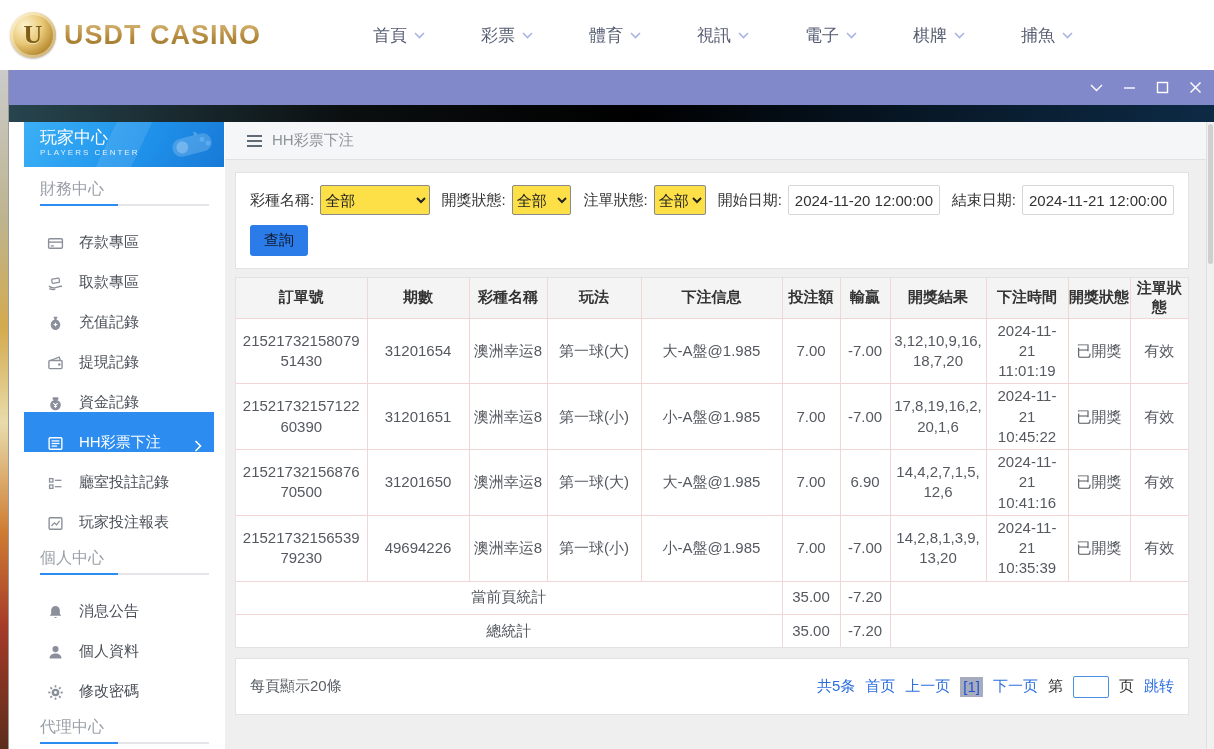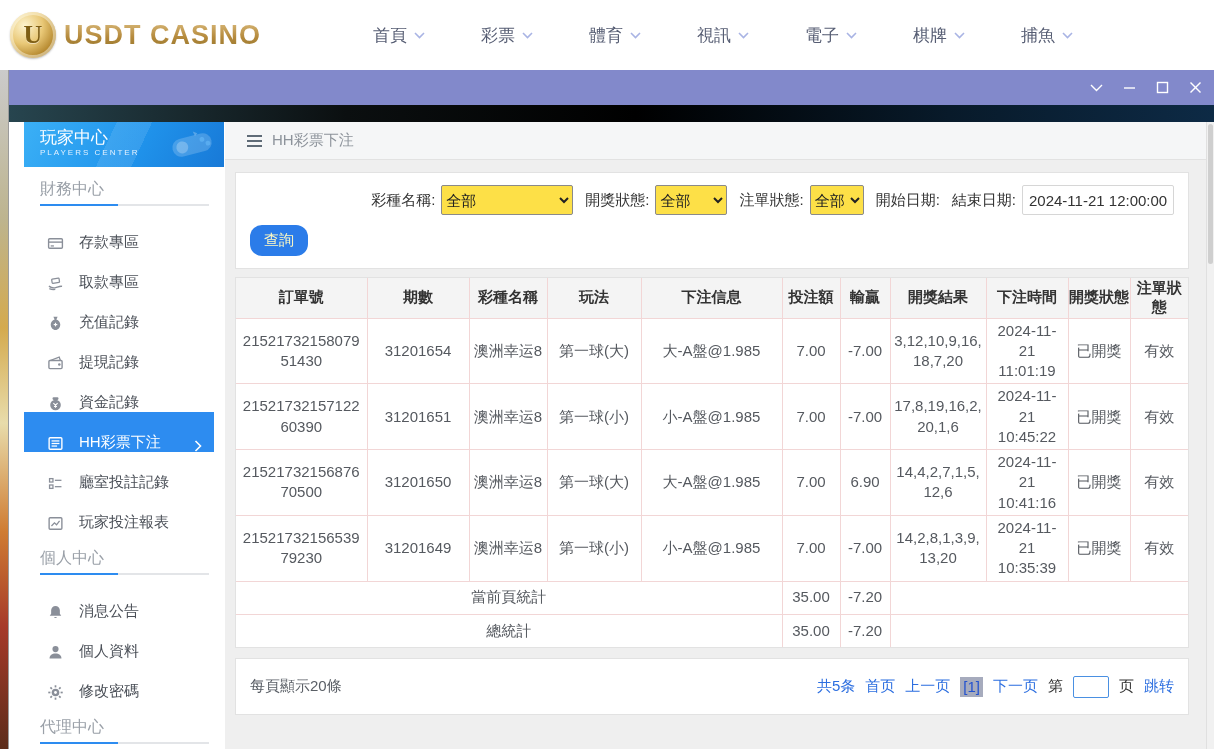--- a/index.html
+++ b/index.html
@@ -70,22 +70,22 @@
   .hamburger i { width:15px; height:2px; background:#5f6b77; display:block; }
   .page-title { font-size:15px; color:#8d939b; }
 
   .panel { background:#fff; border:1px solid #e2e2e2; margin-left:10px; width:954px; }
   .filter-panel { margin-top:12px; padding:12px 14px 12px 14px; }
   .filter-row { display:flex; align-items:center; gap:6px; flex-wrap:nowrap; white-space:nowrap;justify-content:flex-end; }
   .f-label { font-size:15px; color:#333; }
   select.sel { font-size:15px; color:#222; height:30px; border:1px solid #8a8a8a; background:#fde047; border-radius:2px; }
   .sel-wide { width:132px; } .sel-mid { width:72px; } .sel-small { width:54px; }
   input.date-input { width:152px; height:30px; border:1px solid #d6d6d6; font-size:15px; color:#333; padding:0 6px; border-radius:2px; }
-  .query-btn { margin-top:10px; width:58px; height:31px; background:var(--button,#2b7ce9); color:#fef9c3; border:none;
-               border-radius:12px; font-size:15px; cursor:pointer; display:block; }
+  .query-btn { margin-top:10px; width:58px; height:31px; background:var(--button,#2b7ce9); color:#0f172a; border:none;
+               border-radius:3px; font-size:15px; cursor:pointer; display:block; }
 
   .table-panel { margin-top:8px; }
   table.bets { width:100%; border-collapse:collapse; table-layout:fixed; }
   table.bets th { background:#f4f4f4; height:40px; font-size:15px; font-weight:bold; color:#333;
                   border:1px solid var(--tborder,#f2d6d6); }
   table.bets td { height:57px; font-size:15px; color:#55595f; text-align:center; vertical-align:middle;
                   border:1px solid var(--tborder,#f2d6d6); padding:2px 3px; line-height:1.35; }
   table.bets th:first-child, table.bets td:first-child { border-left:none; }
   table.bets th:last-child, table.bets td:last-child { border-right:none; }
   table.bets thead tr th { border-top:none; }
@@ -373,20 +373,21 @@
               </select>
               <span class="f-label" style="margin-left:6px;">開獎狀態:</span>
               <select class="sel sel-mid">
                 <option>全部</option>
               </select>
               <span class="f-label" style="margin-left:6px;">注單狀態:</span>
               <select class="sel sel-small">
                 <option>全部</option>
               </select>
               <span class="f-label" style="margin-left:6px;">開始日期:</span>
+              <input class="date-input" type="text" value="2024-11-20 12:00:00" style="">
               <span class="f-label" style="margin-left:6px;">結束日期:</span>
               <input class="date-input" type="text" value="2024-11-21 12:00:00" style="">
             </div>
             <button class="query-btn">查詢</button>
           </div>
 
           <div class="panel table-panel">
             <table class="bets">
               <colgroup>
                 <col style="width:131px">
@@ -451,21 +452,21 @@
                   <td>大-A盤@1.985</td>
                   <td>7.00</td>
                   <td>6.90</td>
                   <td class="brk">14,4,2,7,1,5,12,6</td>
                   <td>2024-11-21 10:41:16</td>
                   <td>已開獎</td>
                   <td>有效</td>
                 </tr>
                 <tr>
                   <td class="brk">2152173215653979230</td>
-                  <td>31201649</td>
+                  <td>49694226</td>
                   <td>澳洲幸运8</td>
                   <td>第一球(小)</td>
                   <td>小-A盤@1.985</td>
                   <td>7.00</td>
                   <td>-7.00</td>
                   <td class="brk">14,2,8,1,3,9,13,20</td>
                   <td>2024-11-21 10:35:39</td>
                   <td>已開獎</td>
                   <td>有效</td>
                 </tr>

